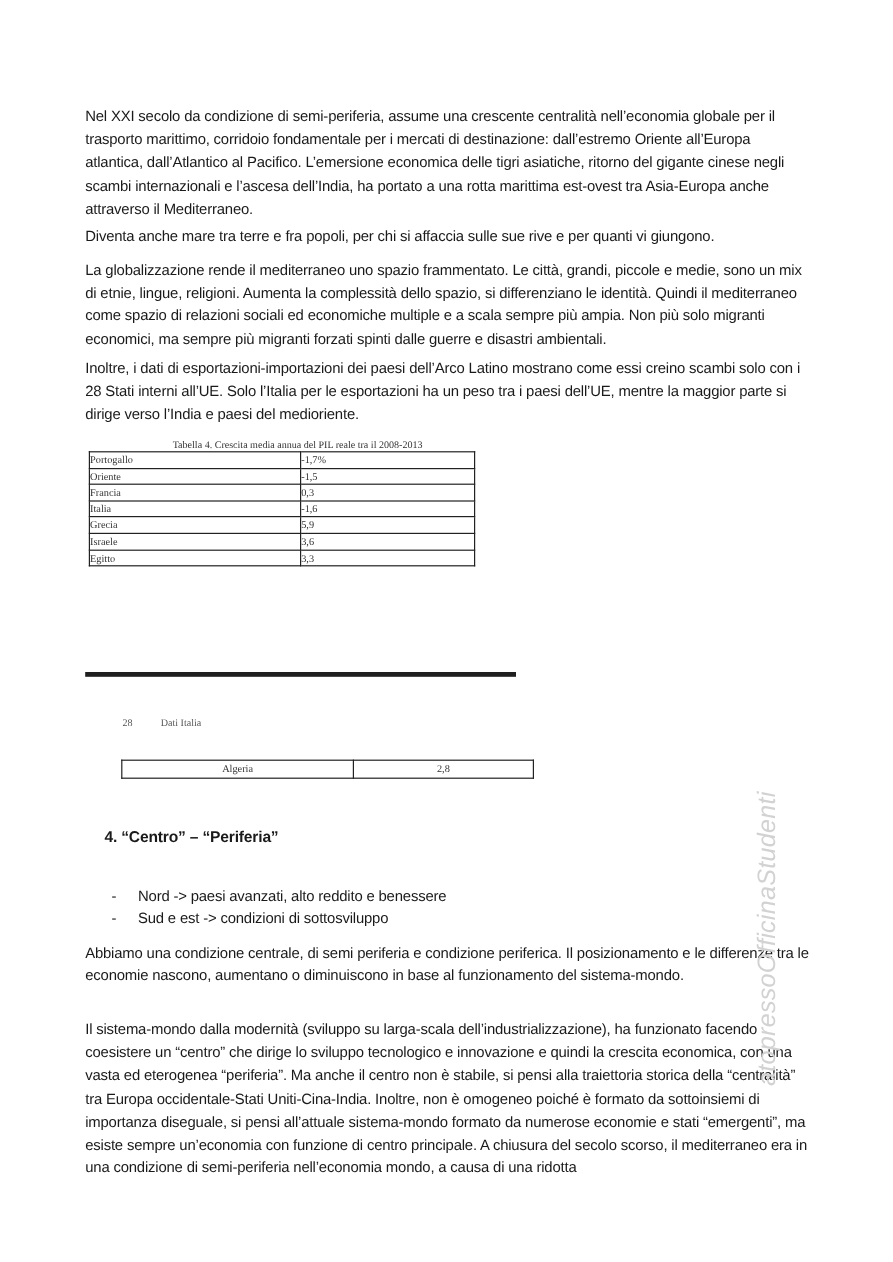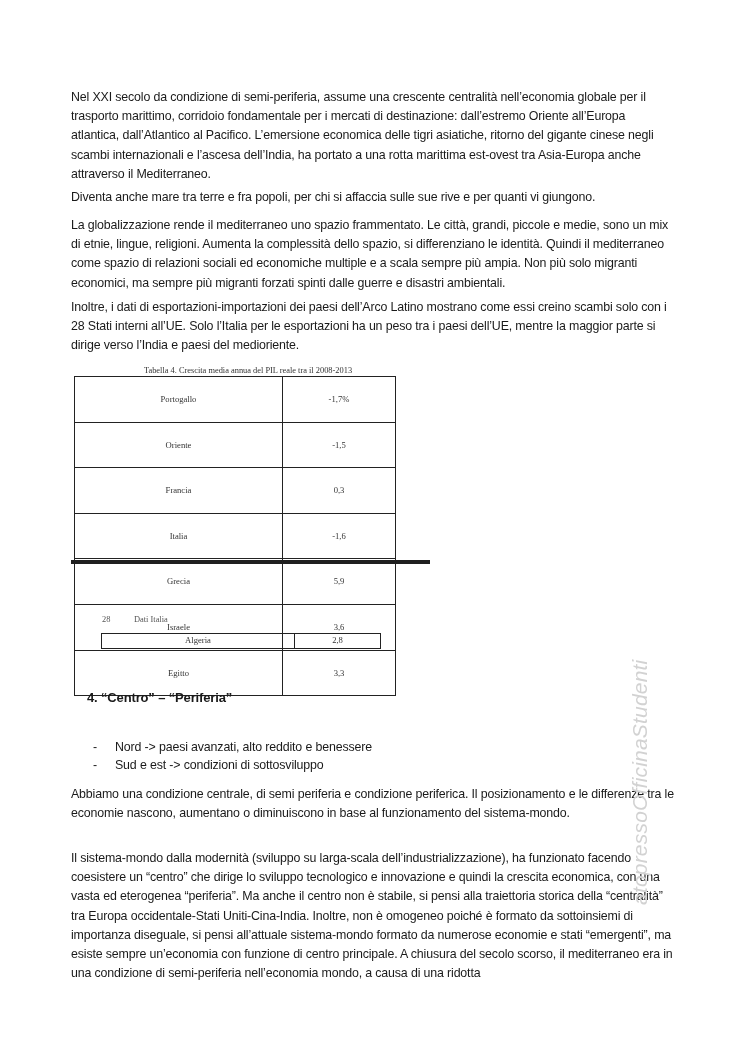--- a/index.html
+++ b/index.html
@@ -22,35 +22,35 @@
   .tbl-wrap { position: absolute; left: 74px; top: 366px; width: 348px; }
   .tbl-caption {
     font-family: "Liberation Serif", serif; font-size: 8.4px; line-height: 10px;
     text-align: center; color: #333; margin: 0 0 0 0;
   }
   table.t {
     border-collapse: collapse; width: 322px;
     font-family: "Liberation Serif", serif; font-size: 8.6px; color: #333;
   }
   table.t td {
-    border: 1px solid #222; text-align: center; padding: 16px; height: 12.6px; line-height: 12.6px;
+    border: 1px solid #222; text-align: left; padding: 0; height: 12.6px; line-height: 12.6px;
   }
   table.t td.c1 { width: 175px; }
   table.t tr.merged-top td { border-bottom: none; }
   table.t tr.merged-bottom td { border-top: none; margin-top: 48px; }
 
   .rule { position: absolute; left: 71px; top: 560px; width: 359px; height: 4px; background: #1f1f1f; }
 
-  .fn { position: absolute; top: 615px; font-family: "Liberation Serif", serif; font-size: 8.4px; color: #555; }
+  .fn { position: absolute; top: 598px; font-family: "Liberation Serif", serif; font-size: 8.4px; color: #555; }
   #fn-num { left: 102px; }
   #fn-text { left: 134px; }
 
   .tbl2-wrap { position: absolute; left: 101px; top: 633px; width: 320px; }
   table.t2 {
-    border-collapse: collapse; width: 280px;
+    border-collapse: collapse; width: 344px;
     font-family: "Liberation Serif", serif; font-size: 8.6px; color: #333;
   }
   table.t2 td { border: 1px solid #222; text-align: center; padding: 0; height: 13.5px; line-height: 13.5px; }
   table.t2 td.c1 { width: 192px; }
 
   .heading {
     position: absolute; left: 71px; top: 672px; font-weight: bold;
     font-size: 13px; line-height: 19px; margin: 16px; letter-spacing: -0.15px;
   }
   #para5 { top: 690px; }

